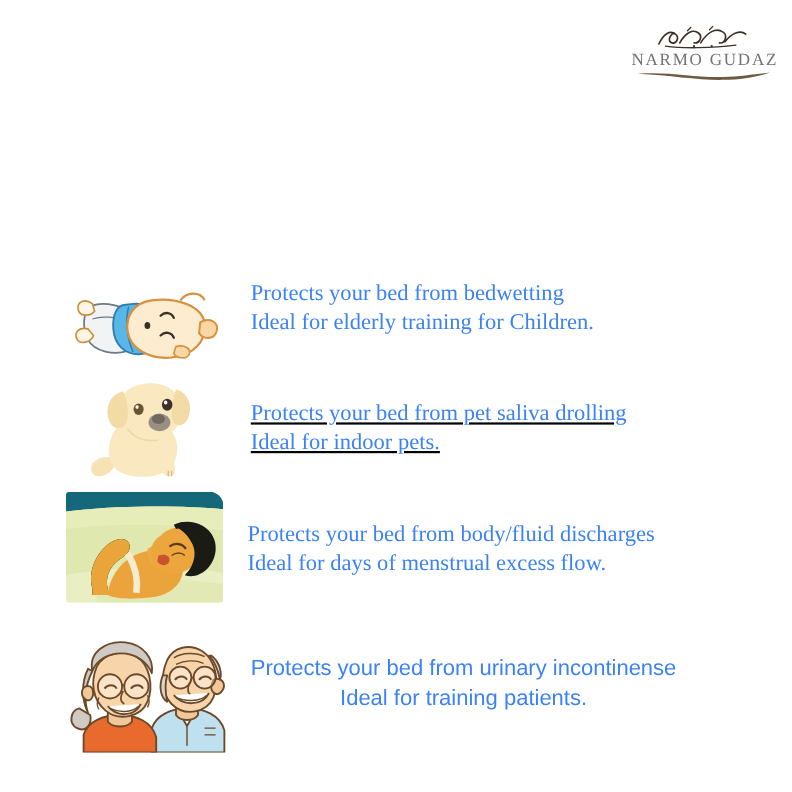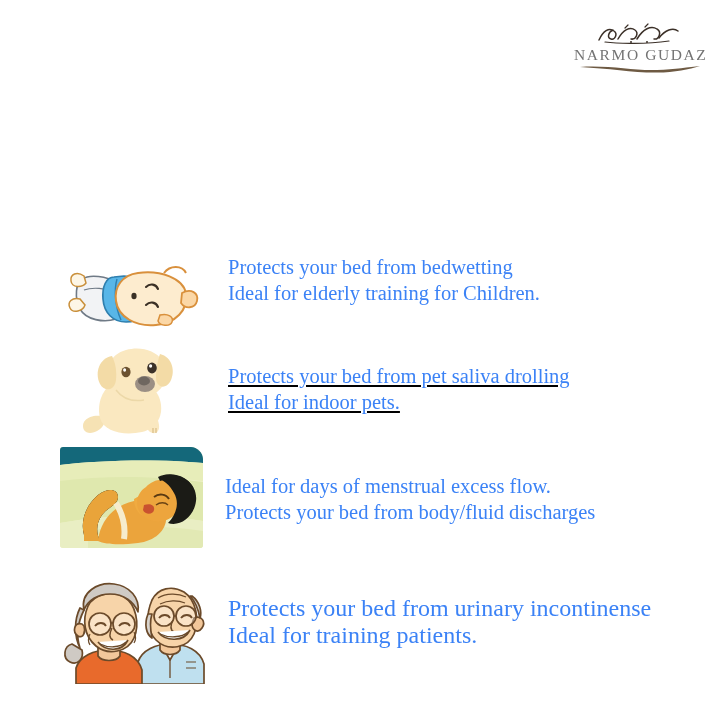--- a/index.html
+++ b/index.html
@@ -27,21 +27,21 @@
 
   
   .row{position:absolute;display:flex;align-items:flex-start;}
   .art{position:relative;flex:0 0 auto;}
   .txt{flex:1 1 auto;}
   .line{
     color:#3b82f6;
     white-space:nowrap;
   }
   .serif .line{font-family:"Liberation Serif",serif;font-size:20.5px;line-height:26px;}
-  .sans  .line{font-family:Liberation Serif, serif;font-size:24px;line-height:27px;}
+  .sans  .line{font-family:Liberation Sans, sans-serif;font-size:20px;line-height:27px;text-align:center;}
 
   
   #row-bedwetting{left:60px;top:243px;}
   #row-bedwetting .txt{margin-left:22px;padding-top:11px;}
   #row-pets{left:60px;top:340px;}
   #row-pets .txt{margin-left:26px;padding-top:23px;text-decoration:underline;}
   #row-menstrual{left:60px;top:447px;}
   #row-menstrual .txt{margin-left:22px;padding-top:26px;}
   #row-elderly{left:60px;top:566px;}
   #row-elderly .txt{margin-left:18px;padding-top:29px;}
@@ -185,22 +185,22 @@
           <path d="M98 30 C110 24, 128 28, 134 42 C128 34, 114 30, 100 34 Z" fill="#1b1b16"></path>
 
           <path d="M94 50 C99 46, 106 47, 109 52" fill="none" stroke="#5a3a12" stroke-width="2"></path>
           <path d="M96 58 C100 55, 105 55, 108 58" fill="none" stroke="#6b4414" stroke-width="1.4"></path>
 
           <path d="M84 58 C90 56, 95 58, 94 63 C93 68, 85 68, 83 63 Z" fill="#c9522f"></path>
         </g>
       </svg>
     </div>
     <div class="txt">
+      <div class="line">Protects your bed from body/fluid discharges</div>
       <div class="line">Ideal for days of menstrual excess flow.</div>
-      <div class="line">Protects your bed from body/fluid discharges</div>
     </div>
   </div>
 
   <div class="row sans" id="row-elderly">
     <div class="art">
       <svg width="150" height="118" viewBox="0 0 150 118">
         <g stroke="#6b4a2a" stroke-width="1.7" stroke-linejoin="round">
 
           <path d="M78 96 C82 84, 96 78, 110 78 C126 78, 140 84, 144 98 L144 118 L78 118 Z" fill="#bfe0ef"></path>
 

